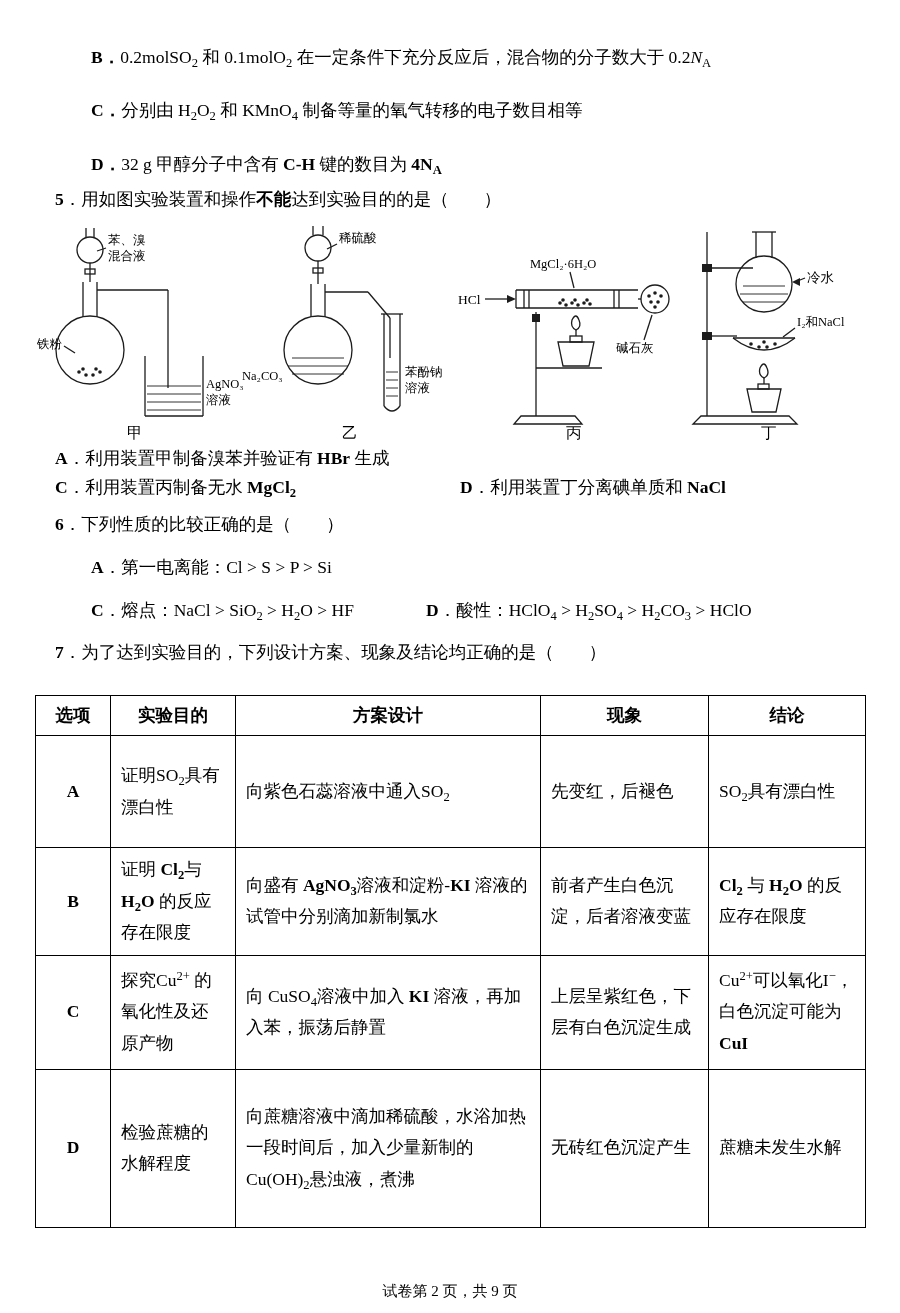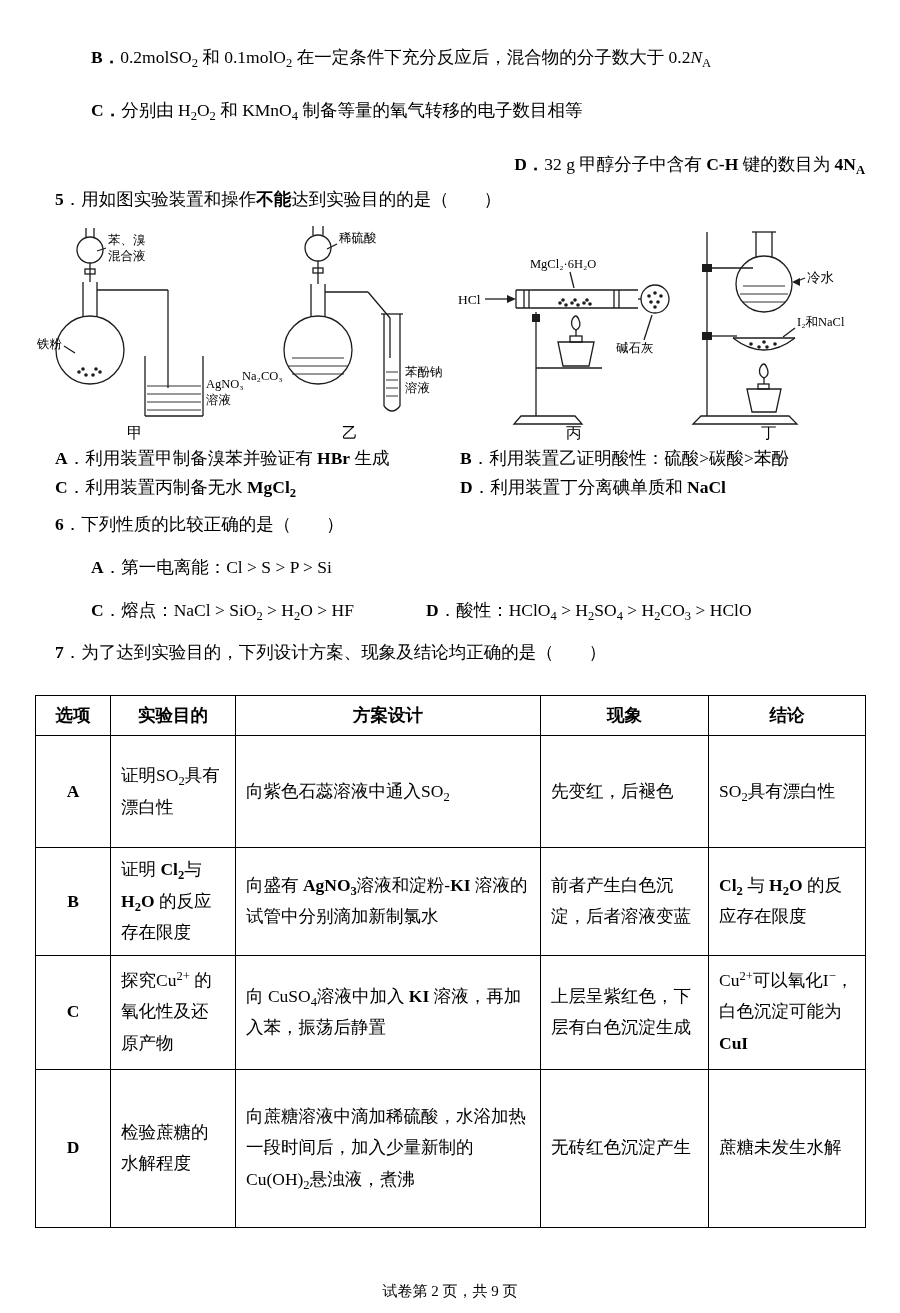--- a/index.html
+++ b/index.html
@@ -10,21 +10,21 @@
     padding:44px 35px 24px 35px; font-size:17.5px; line-height:1.5;
   }
   p { margin:0; }
   sub,sup { font-size:0.72em; line-height:0; }
   sub { vertical-align:-0.28em; }
   sup { vertical-align:0.5em; }
   b { font-weight:bold; }
   i { font-style:italic; }
 
   .q4-opt { margin:0 0 27px 56px; }
-  .q4-opt.last { margin-bottom:9px;text-align:right; }
+  .q4-opt.last { margin-bottom:9px; }
   .stem { margin:0 0 2px 20px; }
   .emph { font-weight:bold; }
 
   .diagram-row { display:flex; justify-content:space-between; align-items:flex-end; margin:8px 0 2px 0; }
   svg.diag { overflow:visible; display:block; }
   .diag line, .diag circle, .diag rect, .diag path { stroke:#1c1c1c; stroke-width:1.3; fill:none; }
   .diag polygon { fill:#1c1c1c; stroke:none; }
   .diag g.fillg circle { fill:#1c1c1c; stroke:none; }
   .diag rect.blk { fill:#1c1c1c; stroke:none; }
   .diag g.hatch line { stroke-width:0.9; }
@@ -249,21 +249,20 @@
         <rect x="73" y="164" width="11" height="5"></rect>
         <path d="M62,169 L96,169 L91,192 L67,192 Z"></path>
       </g>
       <text x="76" y="218" class="cap">丁</text>
     </svg>
 
   </div>
 
   <div class="opt-pair">
     <span class="o1"><b>A</b>．利用装置甲制备溴苯并验证有 <b>HBr</b> 生成</span>
-    <span class="o2"><b>B</b>．利用装置乙证明酸性：硫酸&gt;碳酸&gt;苯酚</span>
   </div>
   <div class="opt-pair">
     <span class="o1"><b>C</b>．利用装置丙制备无水 <b>MgCl<sub>2</sub></b></span>
     <span class="o2"><b>D</b>．利用装置丁分离碘单质和 <b>NaCl</b></span>
   </div>
 
   <p class="stem q6-stem"><b>6</b>．下列性质的比较正确的是（　　）</p>
   <div class="opt-pair q6-pair">
     <span class="o1"><b>A</b>．第一电离能：Cl &gt; S &gt; P &gt; Si</span>
   </div>

